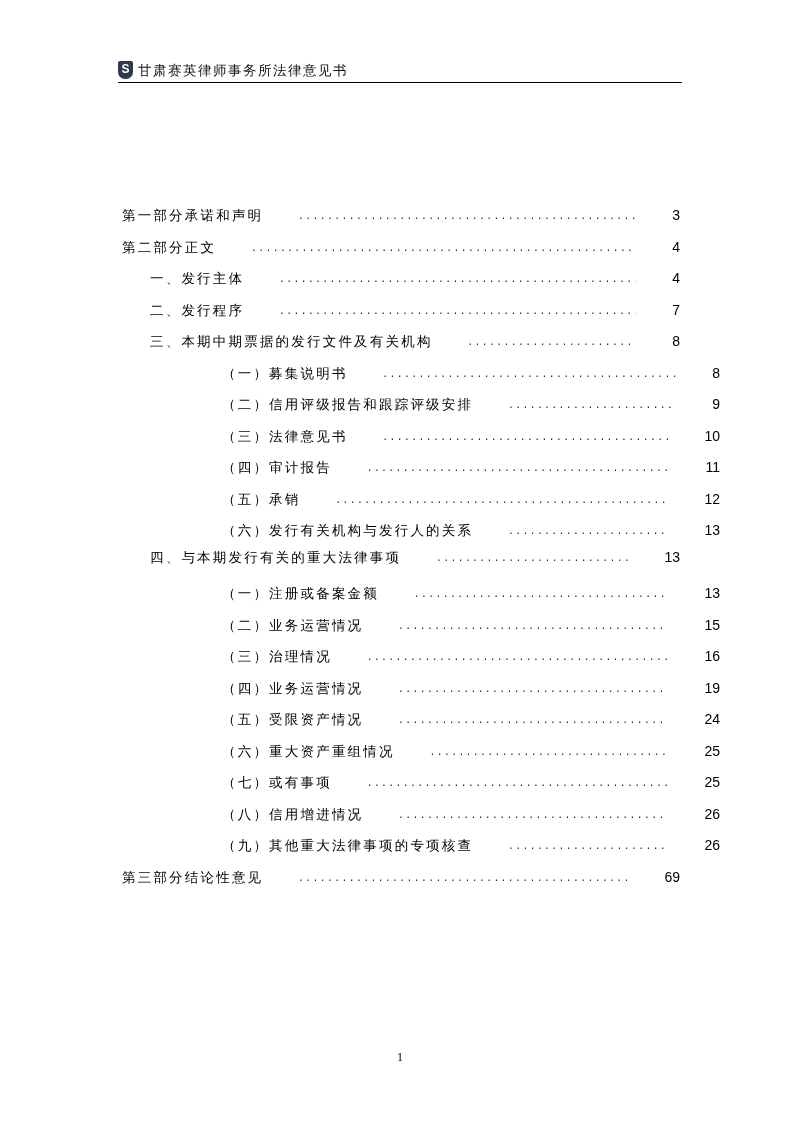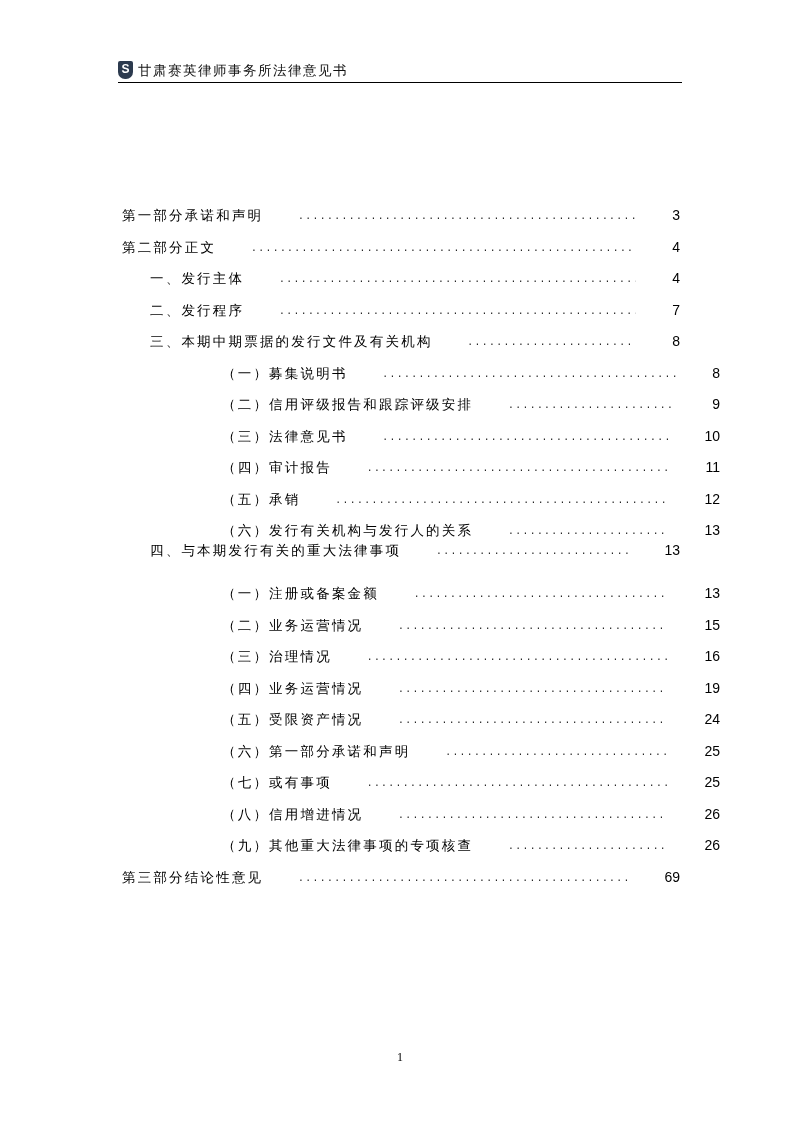--- a/index.html
+++ b/index.html
@@ -198,21 +198,21 @@
     <div class="toc-row lvl3" style="top:283.5px">
       <span class="toc-label">（五）承销</span>
       <span class="toc-leader"></span>
       <span class="toc-page">12</span>
     </div>
     <div class="toc-row lvl3" style="top:315px">
       <span class="toc-label">（六）发行有关机构与发行人的关系</span>
       <span class="toc-leader"></span>
       <span class="toc-page">13</span>
     </div>
-    <div class="toc-row lvl2" style="top:335px">
+    <div class="toc-row lvl2" style="top:342px">
       <span class="toc-label">四、与本期发行有关的重大法律事项</span>
       <span class="toc-leader"></span>
       <span class="toc-page">13</span>
     </div>
     <div class="toc-row lvl3" style="top:378px">
       <span class="toc-label">（一）注册或备案金额</span>
       <span class="toc-leader"></span>
       <span class="toc-page">13</span>
     </div>
     <div class="toc-row lvl3" style="top:409.5px">
@@ -229,21 +229,21 @@
       <span class="toc-label">（四）业务运营情况</span>
       <span class="toc-leader"></span>
       <span class="toc-page">19</span>
     </div>
     <div class="toc-row lvl3" style="top:504px">
       <span class="toc-label">（五）受限资产情况</span>
       <span class="toc-leader"></span>
       <span class="toc-page">24</span>
     </div>
     <div class="toc-row lvl3" style="top:535.5px">
-      <span class="toc-label">（六）第一部分承诺和声明</span>
+      <span class="toc-label">（六）重大资产重组情况</span>
       <span class="toc-leader"></span>
       <span class="toc-page">25</span>
     </div>
     <div class="toc-row lvl3" style="top:567px">
       <span class="toc-label">（七）或有事项</span>
       <span class="toc-leader"></span>
       <span class="toc-page">25</span>
     </div>
     <div class="toc-row lvl3" style="top:598.5px">
       <span class="toc-label">（八）信用增进情况</span>

